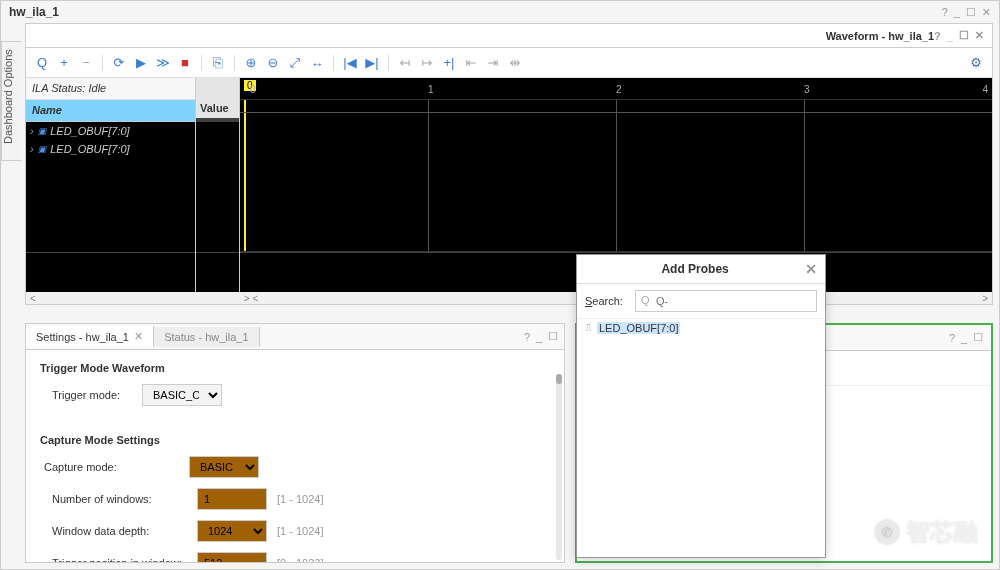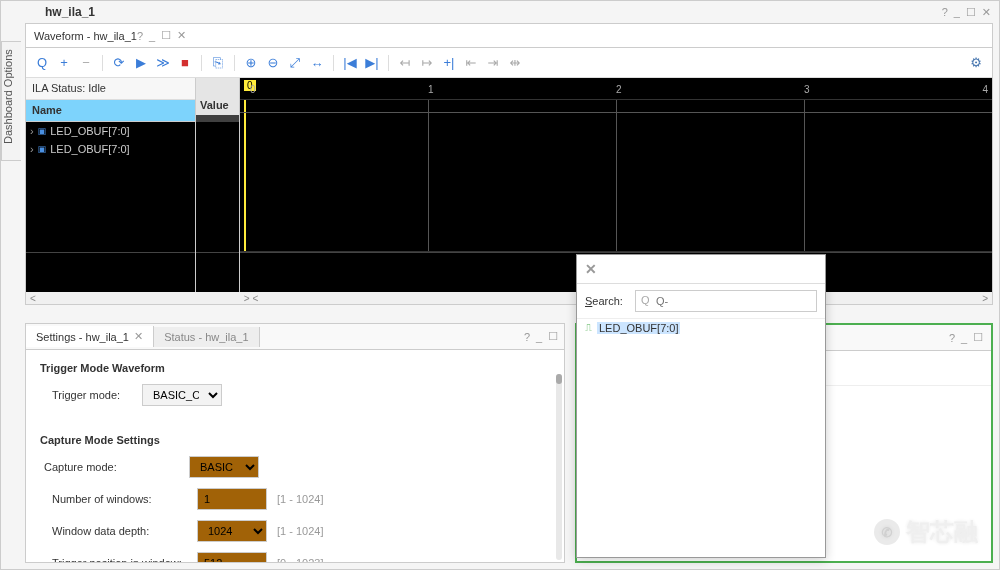--- a/index.html
+++ b/index.html
@@ -1,49 +1,49 @@
 <!DOCTYPE html>
 <html><head>
 <meta charset="utf-8">
 <style>
 * { box-sizing: border-box; margin: 0; padding: 0; font-family: Arial, sans-serif; }
 body { width: 1000px; height: 570px; background: #f0f0f0; font-size: 11px; color: #333; overflow: hidden; position: relative; }
 
-.outer-panel { position: absolute; top: 0; left: 0; right: 0; bottom: 0; background: #f5f5f5; border: 1px solid #ccc; padding-left: 36px; }
+.outer-panel { position: absolute; top: 0; left: 0; right: 0; bottom: 0; background: #f5f5f5; border: 1px solid #ccc; }
 .outer-title { display: flex; align-items: center; justify-content: space-between; padding: 4px 8px; height: 22px; }
 .outer-title .title { font-weight: bold; font-size: 12px; }
 .wincontrols { display: flex; gap: 6px; align-items: center; color: #999; }
 .wincontrols span { cursor: pointer; font-size: 11px; }
 
 .sidebar-tab { position: absolute; left: 0; top: 40px; width: 20px; height: 120px; background: #f3f3f3; border: 1px solid #ccc; border-left: none; writing-mode: vertical-rl; transform: rotate(180deg); text-align: center; padding-top: 8px; font-size: 11px; color: #555; }
 
 .main-area { position: absolute; left: 24px; top: 22px; right: 6px; bottom: 6px; }
 
 .wave-panel { position: absolute; top: 0; left: 0; right: 0; height: 282px; background: #fff; border: 1px solid #ccc; }
-.wave-title { display: flex; align-items: center; justify-content: flex-start; padding: 4px 8px; border-bottom: 1px solid #ccc; font-weight: normal; font-size: 11px; height: 24px; }
+.wave-title { display: flex; align-items: center; justify-content: flex-end; padding: 4px 8px; border-bottom: 1px solid #ccc; font-weight: bold; font-size: 11px; height: 24px; }
 .toolbar { display: flex; align-items: center; gap: 2px; padding: 4px 6px; border-bottom: 1px solid #ddd; height: 30px; }
 .tbtn { width: 20px; height: 20px; display: inline-flex; align-items: center; justify-content: center; cursor: pointer; border-radius: 2px; color: #4a78b0; font-size: 13px; }
 .tbtn.blue { color: #3b7dd8; }
 .tbtn.red { color: #d32f2f; }
 .tbtn.gray { color: #aaa; }
 .tsep { width: 1px; height: 16px; background: #ddd; margin: 0 4px; }
 .tbtn.gear { margin-left: auto; }
 
 .wave-body { display: flex; height: calc(100% - 54px - 12px); }
-.wave-left { width: 170px; border-right: 1px solid #ccc; display: flex; flex-direction: column; }
+.wave-left { width: 170px; border-right: 1px solid #ccc; display: flex; flex-direction: column; font-style: italic; }
 .ila-status { padding: 4px 6px; background: #f7f7f7; border-bottom: 1px solid #ddd; font-size: 11px; height: 22px; }
 .wave-name-hdr { background: #7dd3fc; border-bottom: 1px solid #ccc; padding: 4px 6px; font-weight: bold; font-size: 11px; height: 22px; }
 .wave-name-rows { flex: 1; background: #000; color: #ccc; }
 .wrow { display: flex; align-items: center; padding: 3px 4px; gap: 4px; font-size: 11px; }
 .wrow .ex { color: #999; }
 .wrow .ico { color: #4a90e2; font-size: 9px; }
 .wave-black-footer { height: 40px; background: #000; border-top: 1px solid #444; }
 
 .wave-mid { width: 44px; border-right: 1px solid #ccc; display: flex; flex-direction: column; }
-.wave-val-hdr { background: #e5e5e5; border-bottom: 7px solid #404040; padding: 4px 4px; font-weight: bold; font-size: 11px; height: 44px; display: flex; align-items: flex-end; }
+.wave-val-hdr { background: #e5e5e5; border-bottom: 4px solid #404040; padding: 4px 4px; font-weight: bold; font-size: 11px; height: 44px; display: flex; align-items: flex-end; }
 .wave-val-rows { flex: 1; background: #000; }
 .wave-mid .wave-black-footer { border-left: none; }
 
 .wave-right { flex: 1; display: flex; flex-direction: column; position: relative; }
 .ruler { height: 22px; background: #000; color: #aaa; position: relative; border-bottom: 1px solid #333; }
 .ruler .marker0 { position: absolute; left: 4px; top: 2px; background: #ffeb3b; color: #000; font-size: 10px; padding: 0 3px; }
 .ruler .tick { position: absolute; top: 6px; font-size: 10px; }
 .wave-canvas { flex: 1; background: #000; position: relative; border-bottom: 1px solid #333; }
 .wave-canvas .cursor0 { position: absolute; left: 4px; top: 0; bottom: 0; width: 2px; background: #ffeb3b; }
 .wave-canvas .vline { position: absolute; top: 0; bottom: 0; width: 1px; background: #555; }
@@ -265,20 +265,21 @@
         </div>
         <div class="panel-body"></div>
       </div>
 
     </div>
   </div>
 </div>
 
 <div class="popup">
   <div class="popup-title">
+    <span class="t">Add Probes</span>
     <span class="close">✕</span>
   </div>
   <div class="popup-search">
     <span class="lbl"><u>S</u>earch:</span>
     <div class="srch-wrap">
       <span class="mag">Q</span>
       <input type="text" placeholder="Q-" style="">
     </div>
   </div>
   <div class="popup-list">

